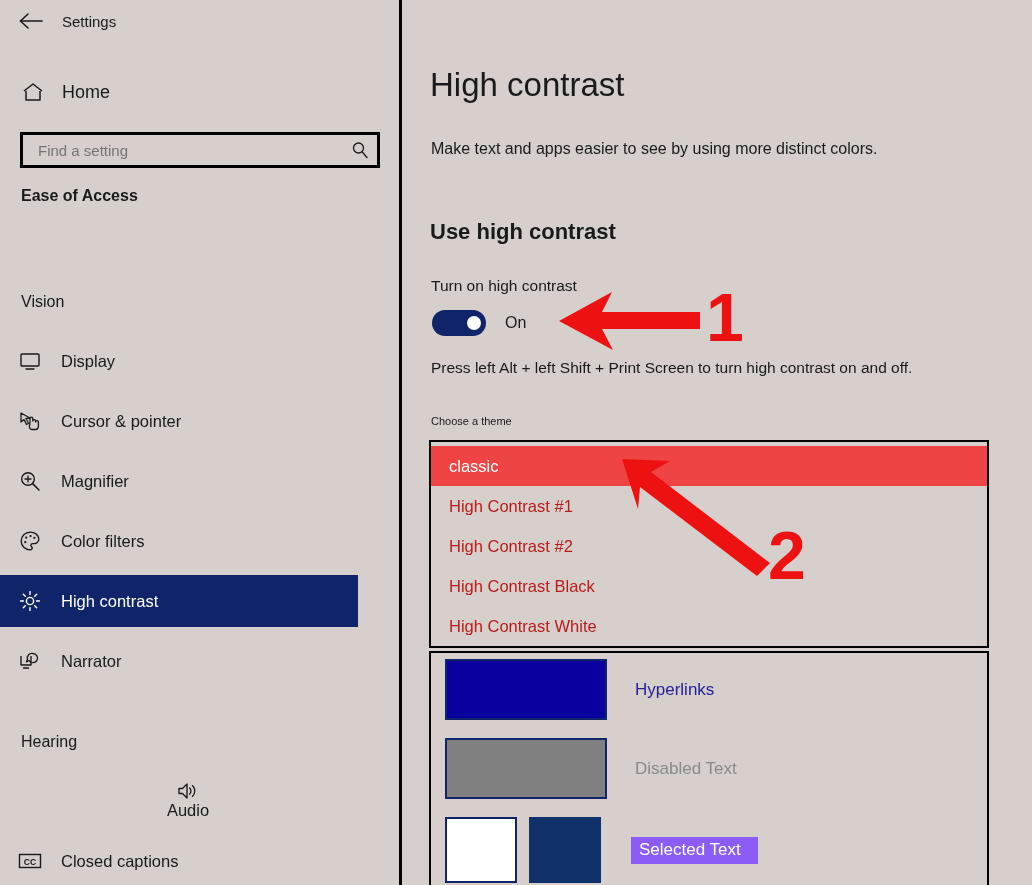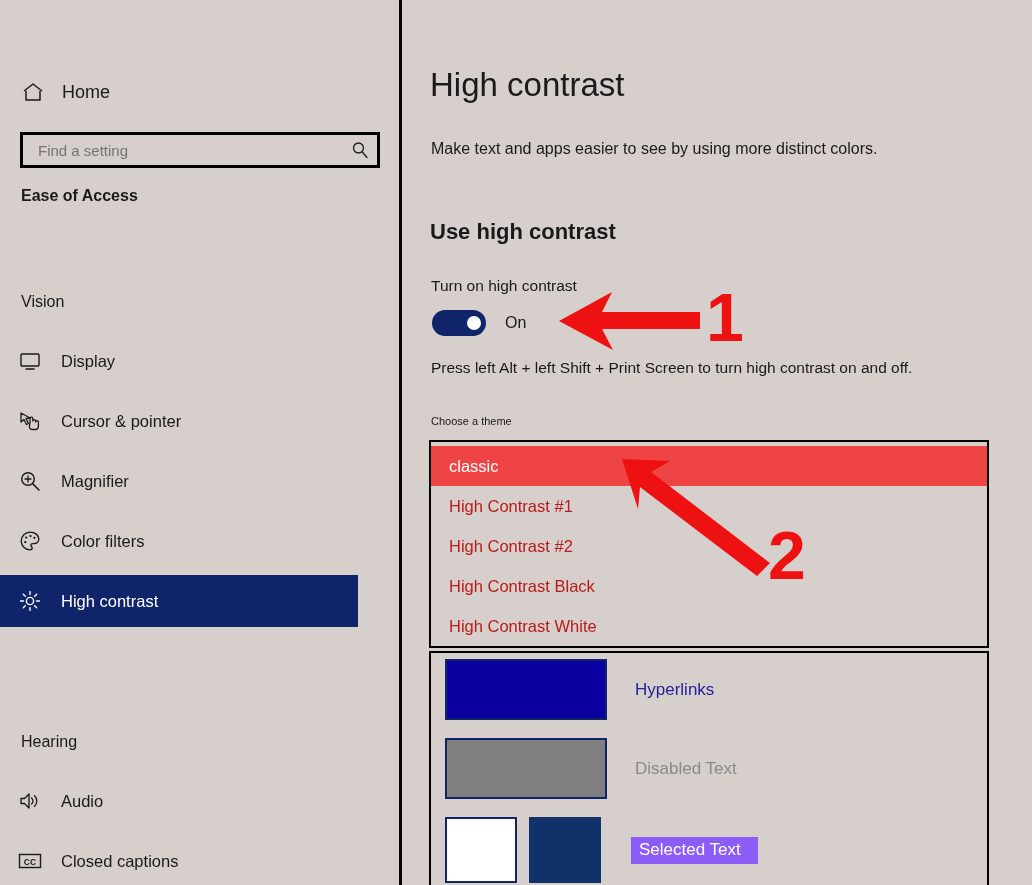--- a/index.html
+++ b/index.html
@@ -112,21 +112,21 @@
   }
   .nav-item.selected { background: #10246a; }
   .nav-item.selected .nav-label { color: #ffffff; }
 
   #nav-display     { top: 341px; }
   #nav-cursor      { top: 401px; }
   #nav-magnifier   { top: 461px; }
   #nav-colorfilter { top: 521px; }
   #nav-highcontrast{ top: 575px; height: 52px; }
   #nav-narrator    { top: 641px; }
-  #nav-audio       { top: 781px; }
+  #nav-audio       { top: 781px; flex-direction: column; }
   #nav-captions    { top: 841px; }
 
   
   #main {
     position: absolute;
     left: 405px; top: 0;
     width: 627px; height: 885px;
     background: #d6cfcb;
   }
   .page-title {
@@ -286,20 +286,29 @@
     line-height: 1;
   }
   #annot-num-1 { left: 706px; top: 283px; font-size: 68px; }
   #annot-num-2 { left: 768px; top: 521px; font-size: 68px; }
 </style>
 </head>
 <body>
 
 <div id="sidebar">
 
+  <div class="titlebar">
+    <div class="back-btn">
+      <svg width="24" height="18" viewBox="0 0 24 18">
+        <path d="M9 2 L1.5 9 L9 16" fill="none" stroke="#1a1a1a" stroke-width="1.6" stroke-linecap="round" stroke-linejoin="round"></path>
+        <line x1="1.5" y1="9" x2="23" y2="9" stroke="#1a1a1a" stroke-width="1.6" stroke-linecap="round"></line>
+      </svg>
+    </div>
+    <div class="titlebar-title">Settings</div>
+  </div>
 
   <div class="home-row">
     <span class="home-icon">
       <svg width="22" height="20" viewBox="0 0 22 20">
         <path d="M2 9 L11 2 L20 9" fill="none" stroke="#1a1a1a" stroke-width="1.5" stroke-linejoin="round"></path>
         <path d="M4 9 L4 18 L18 18 L18 9" fill="none" stroke="#1a1a1a" stroke-width="1.5" stroke-linejoin="round"></path>
       </svg>
     </span>
     <span class="home-label">Home</span>
   </div>
@@ -376,20 +385,30 @@
           <line x1="4.3" y1="4.3" x2="6.3" y2="6.3"></line>
           <line x1="15.7" y1="15.7" x2="17.7" y2="17.7"></line>
           <line x1="4.3" y1="17.7" x2="6.3" y2="15.7"></line>
           <line x1="15.7" y1="6.3" x2="17.7" y2="4.3"></line>
         </g>
       </svg>
     </span>
     <span class="nav-label">High contrast</span>
   </div>
 
+  <div class="nav-item" id="nav-narrator">
+    <span class="nav-icon">
+      <svg width="22" height="21" viewBox="0 0 22 21">
+        <path d="M2 5 L2 14 L12 14 L12 5" fill="none" stroke="#1a1a1a" stroke-width="1.35" stroke-linejoin="round"></path>
+        <line x1="4.5" y1="17" x2="9.5" y2="17" stroke="#1a1a1a" stroke-width="1.35" stroke-linecap="round"></line>
+        <path d="M14 2.5 a4.6 4.6 0 1 1 -4 7 l-2.6 1.4 l1.1 -2.6 a4.6 4.6 0 0 1 5.5 -5.8 Z" fill="none" stroke="#1a1a1a" stroke-width="1.35" stroke-linejoin="round"></path>
+      </svg>
+    </span>
+    <span class="nav-label">Narrator</span>
+  </div>
 
   <div class="nav-item" id="nav-audio">
     <span class="nav-icon">
       <svg width="22" height="20" viewBox="0 0 22 20">
         <path d="M2 7.5 L5.5 7.5 L10 3 L10 17 L5.5 12.5 L2 12.5 Z" fill="none" stroke="#1a1a1a" stroke-width="1.35" stroke-linejoin="round"></path>
         <path d="M12.6 7 a4 4 0 0 1 0 6" fill="none" stroke="#1a1a1a" stroke-width="1.3" stroke-linecap="round"></path>
         <path d="M15.4 4.6 a7.3 7.3 0 0 1 0 10.8" fill="none" stroke="#1a1a1a" stroke-width="1.3" stroke-linecap="round"></path>
       </svg>
     </span>
     <span class="nav-label">Audio</span>

